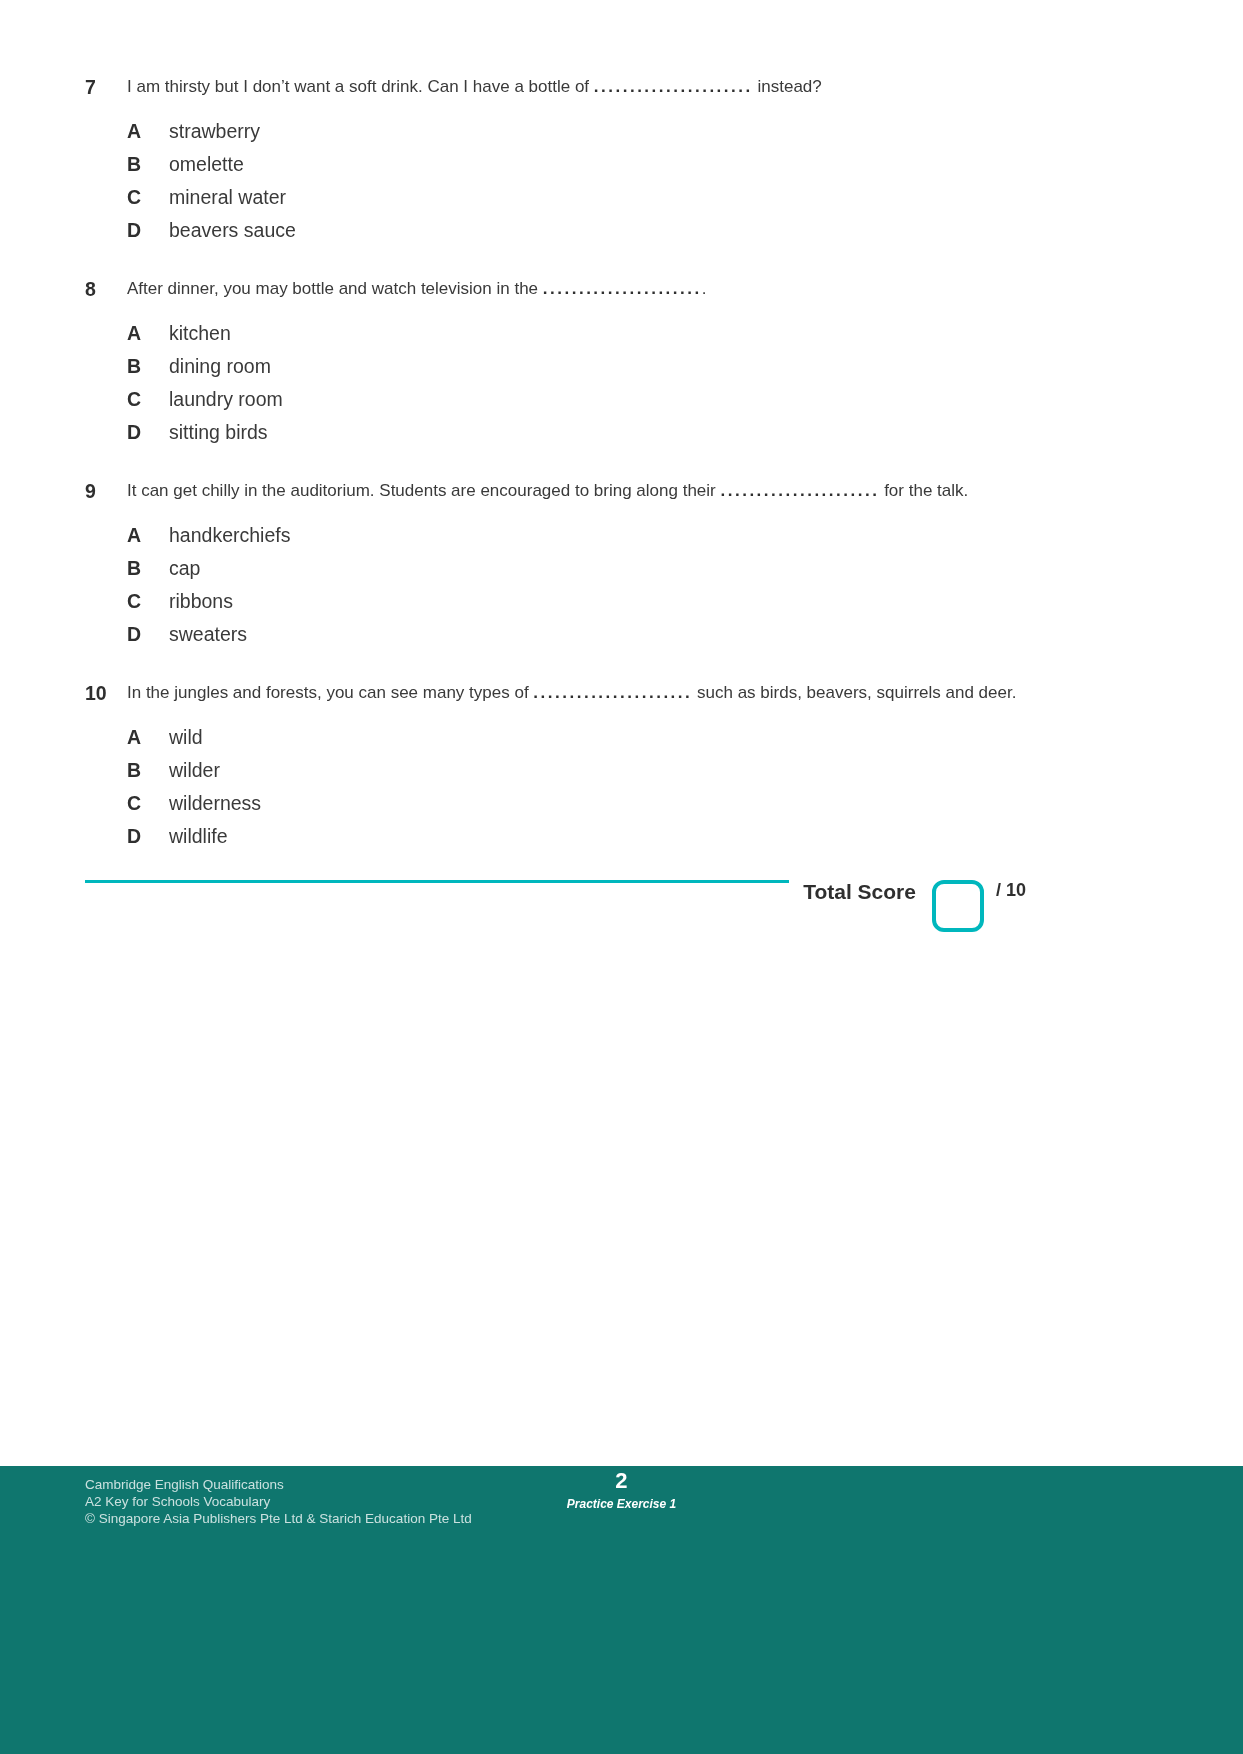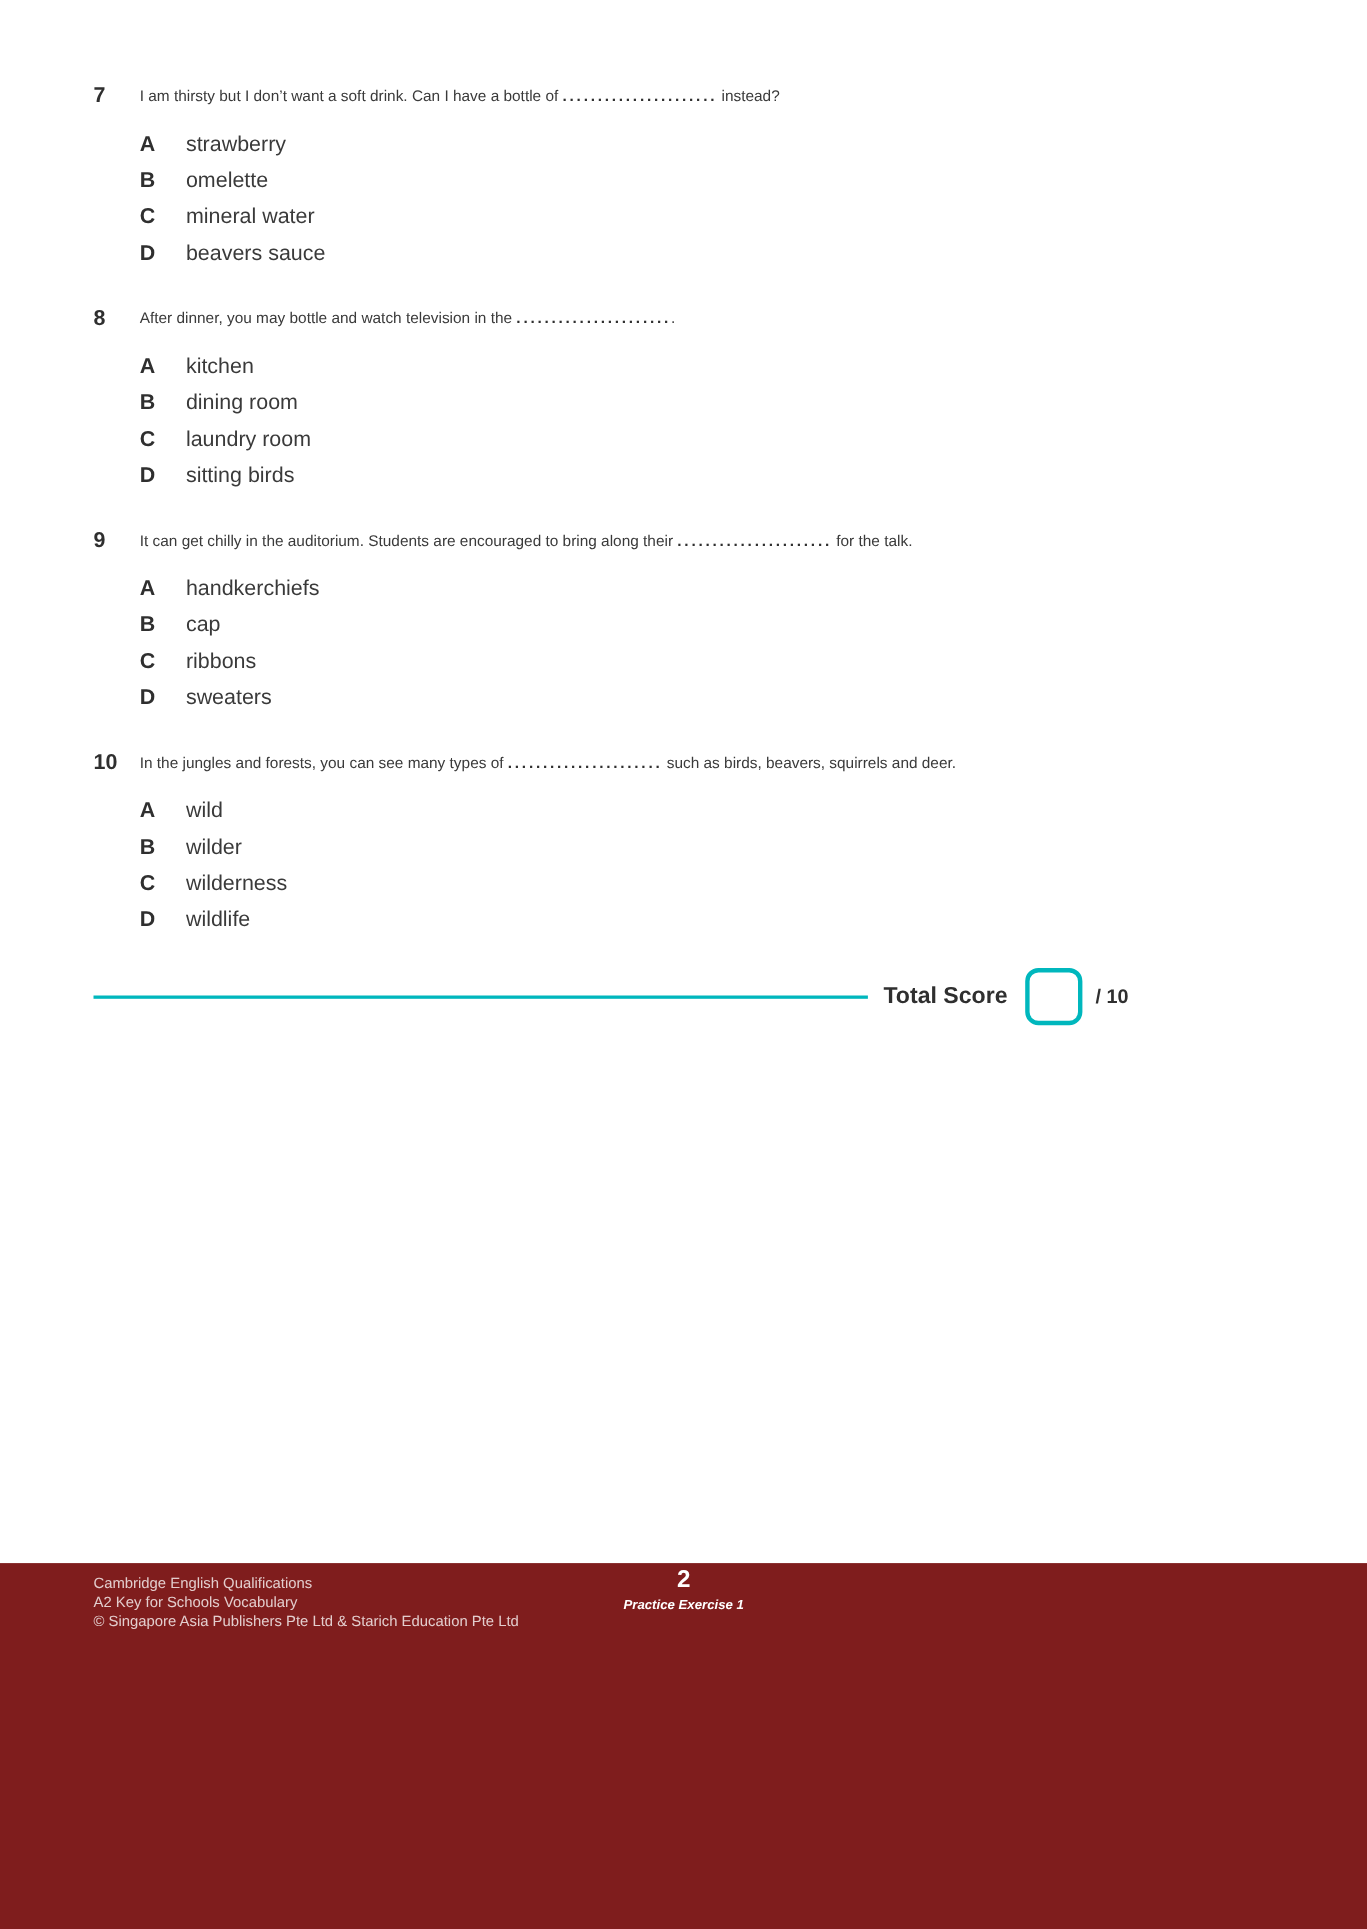--- a/index.html
+++ b/index.html
@@ -19,48 +19,48 @@
   .question { display: flex; margin-bottom: 27px; }
   .qnum {
     width: 42px;
     flex-shrink: 0;
     font-weight: bold;
     font-size: 19.5px;
     line-height: 30px;
     color: #2f2f2f;
   }
   .qbody { flex: 1; max-width: 905px; }
-  .stem { font-size: 14px; line-height: 30px; margin: 0 0 13px 0; }
+  .stem { font-size: 17px; line-height: 30px; margin: 0 0 13px 0; }
   .blank { letter-spacing: 2.5px; white-space: nowrap; font-weight: bold; color: #2f2f2f; }
   .option { display: flex; font-size: 19.5px; line-height: 33px; }
   .olet { width: 42px; flex-shrink: 0; font-weight: bold; color: #2f2f2f; }
 
   .total-row {
     display: flex;
-    align-items: center;
+    align-items: flex-start;
     margin-top: 22px;
     padding-right: 132px;
   }
   .total-line { flex: 1; height: 3px; background: #00b7bd; margin-right: 14px; }
   .total-label { font-size: 21px; font-weight: bold; color: #2f2f2f; white-space: nowrap; }
   .score-box {
     width: 52px; height: 52px;
     border: 4px solid #00b7bd;
     border-radius: 12px;
     background: #ffffff;
     margin: 0 12px 0 16px;
     flex-shrink: 0;
   }
   .total-denom { font-size: 18px; font-weight: bold; color: #2f2f2f; white-space: nowrap; }
 
   .footer {
     position: absolute;
     left: 0; right: 0; bottom: 0;
-    height: 333px;
-    background: #7f1d1d;
+    height: 288px;
+    background: #0f766e;
   }
   .footer-left {
     position: absolute;
     left: 85px; top: 10px;
     font-size: 13.5px;
     line-height: 17px;
     color: rgba(255,255,255,0.78);
   }
   .footer-center {
     position: absolute;

